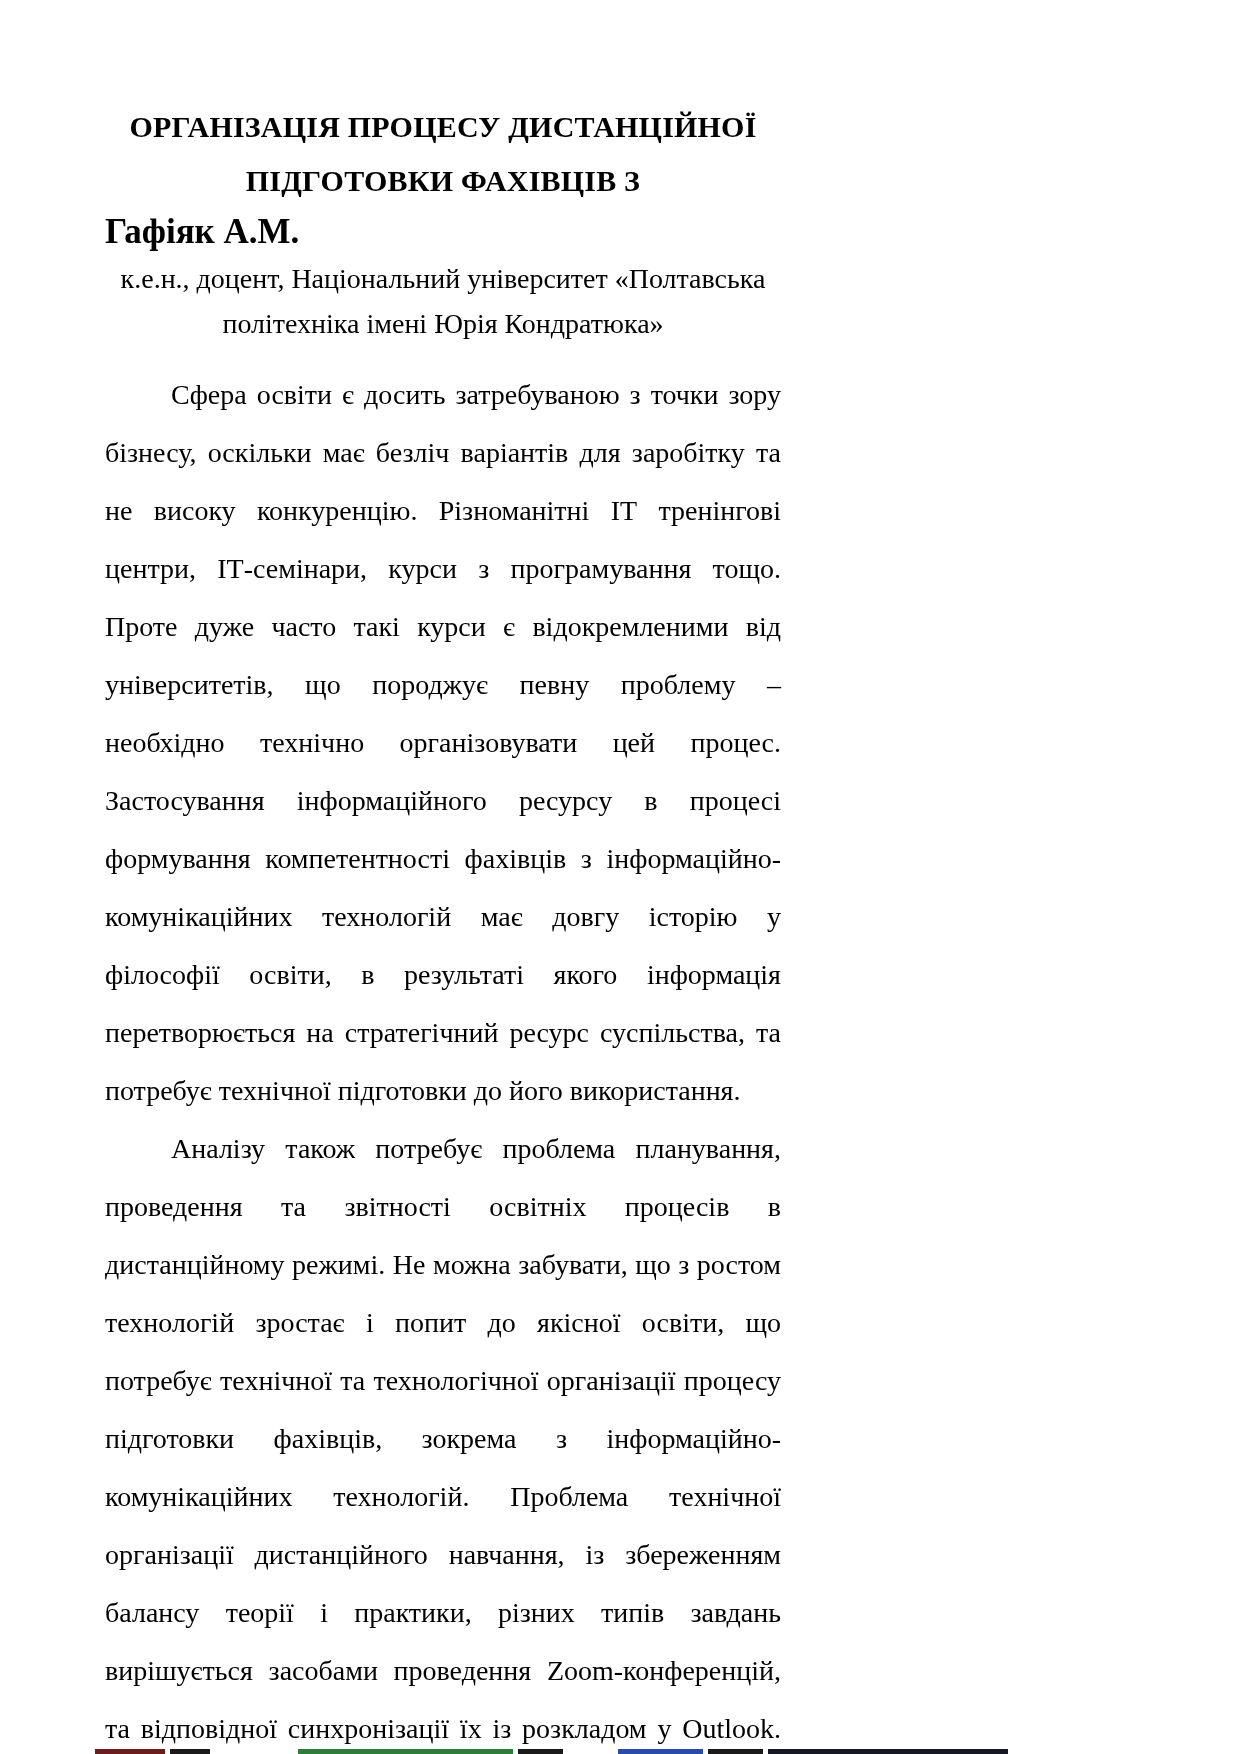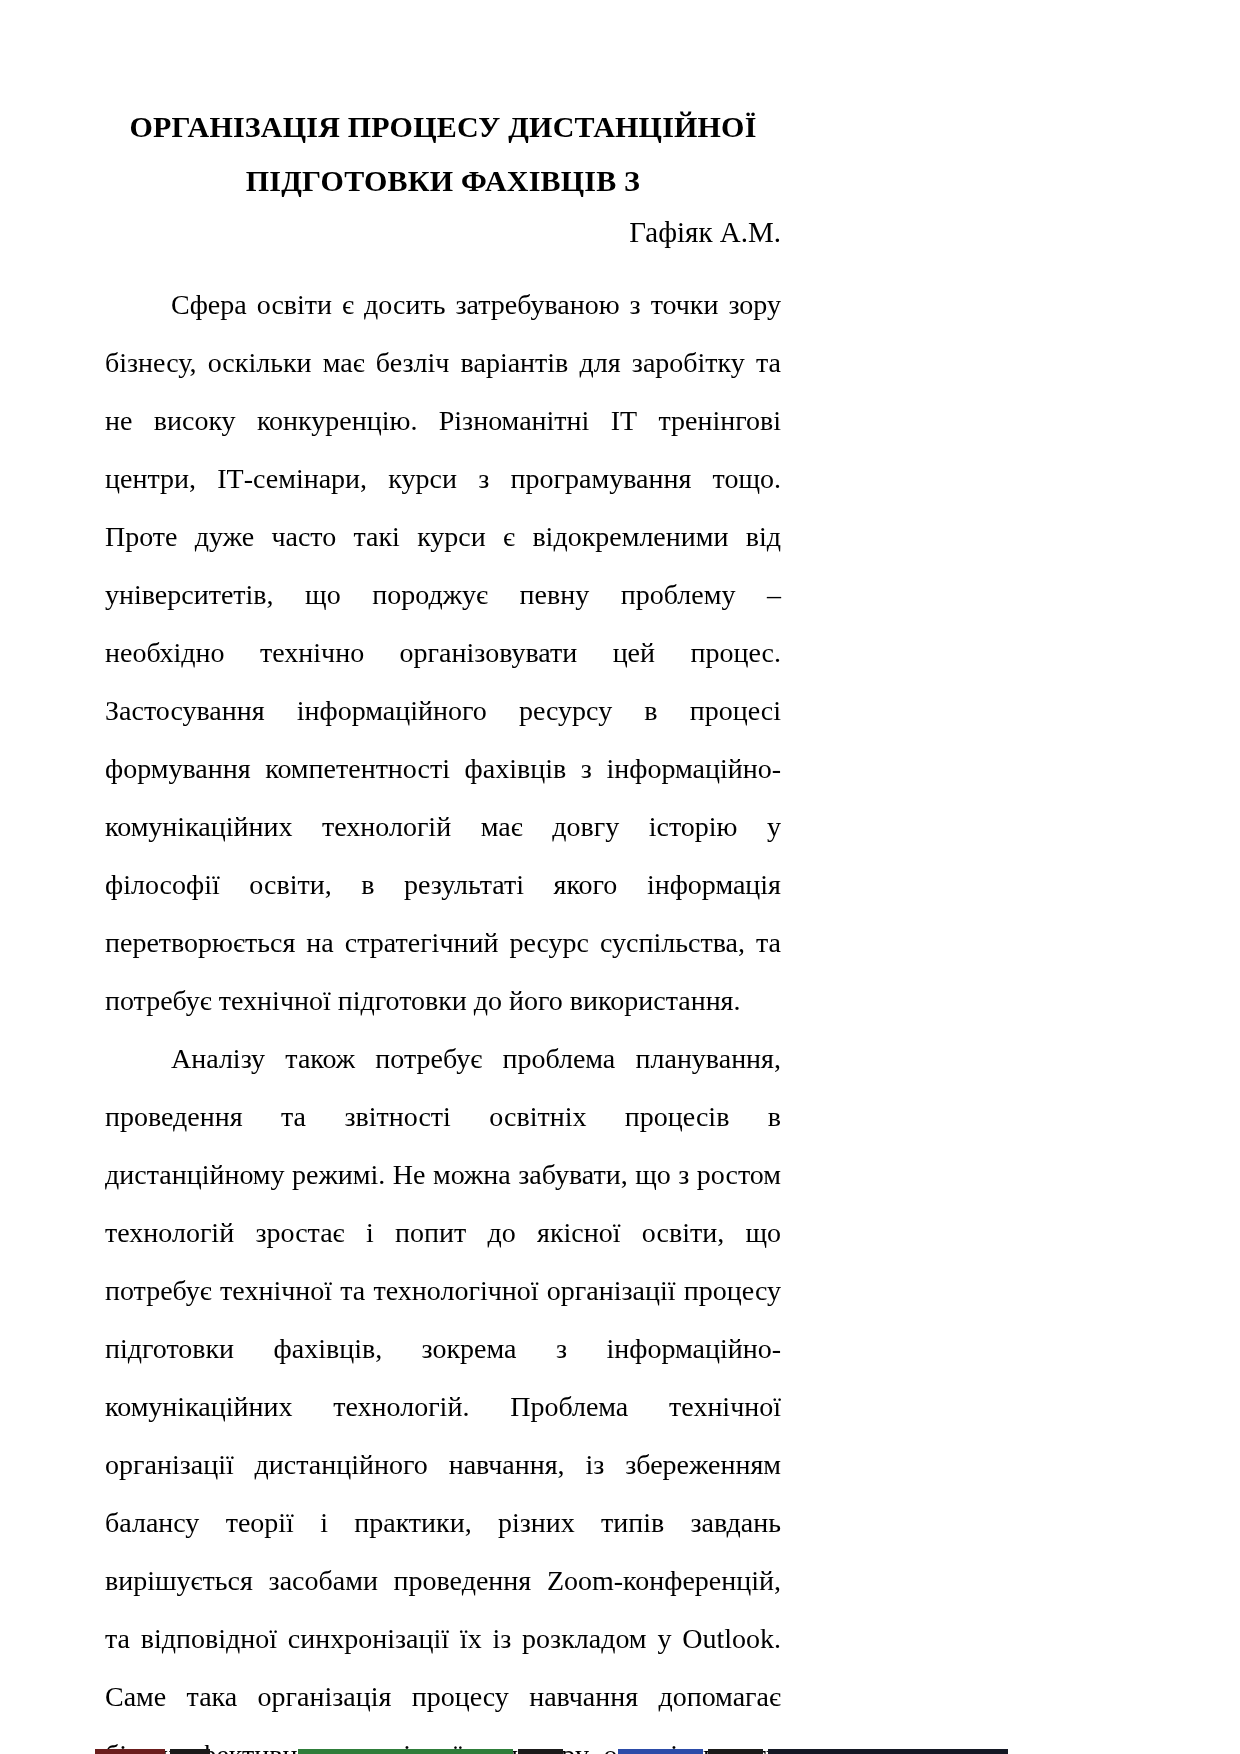--- a/index.html
+++ b/index.html
@@ -20,23 +20,23 @@
     overflow: hidden;
   }
   .title-line {
     font-size: 30px;
     font-weight: bold;
     text-align: center;
     line-height: 54px;
     letter-spacing: 0.2px;
   }
   .author {
-    font-size: 29px;
-    font-weight: normal;
-    text-align: right;
+    font-size: 35px;
+    font-weight: bold;
+    text-align: left;
     line-height: 48px;
   }
   .affil-line {
     font-size: 28px;
     text-align: center;
     line-height: 45px;
   }
   .body-text {
     margin-top: 20px;
   }
@@ -65,20 +65,24 @@
 <body>
 
 <div class="page">
 
   <div>
     <div class="title-line">ОРГАНІЗАЦІЯ ПРОЦЕСУ ДИСТАНЦІЙНОЇ ПІДГОТОВКИ ФАХІВЦІВ З</div>
   </div>
 
   <div class="author">Гафіяк А.М.</div>
 
+  <div>
+    <div class="affil-line">к.е.н., доцент, Національний університет «Полтавська</div>
+    <div class="affil-line">політехніка імені Юрія Кондратюка»</div>
+  </div>
 
   <div class="body-text">
     <p>Сфера освіти є досить затребуваною з точки зору бізнесу, оскільки має безліч варіантів для заробітку та не високу конкуренцію. Різноманітні ІТ тренінгові центри, ІТ-семінари, курси з програмування тощо. Проте дуже часто такі курси є відокремленими від університетів, що породжує певну проблему – необхідно технічно організовувати цей процес. Застосування інформаційного ресурсу в процесі формування компетентності фахівців з інформаційно-комунікаційних технологій має довгу історію у філософії освіти, в результаті якого інформація перетворюється на стратегічний ресурс суспільства, та потребує технічної підготовки до його використання.</p>
     <p>Аналізу також потребує проблема планування, проведення та звітності освітніх процесів в дистанційному режимі. Не можна забувати, що з ростом технологій зростає і попит до якісної освіти, що потребує технічної та технологічної організації процесу підготовки фахівців, зокрема з інформаційно-комунікаційних технологій.  Проблема технічної організації дистанційного навчання, із збереженням балансу теорії і практики, різних типів завдань вирішується засобами проведення Zoom-конференцій, та відповідної синхронізації їх із розкладом у Outlook. Саме така організація процесу навчання допомагає більш ефективно, з технічної точи зору, організовувати доступ до он-лайн занять, не повторюючи зайвий раз назви конференцій та паролі до них (за умови відкриття доступу користувачів до календаря). Враховуючі, те, що заняття проводяться з певною періодичністю, доцільно створити їх один раз, та за допомогою Outlook вказати її періодичність, а також виконати їх налагодження за потребою.</p>
   </div>
 
   <div class="artifact">
       <span style="left: 95px; width: 70px; background: rgb(107, 29, 29);"></span>
       <span style="left: 170px; width: 40px; background: rgb(26, 26, 26);"></span>
       <span style="left: 298px; width: 215px; background: rgb(46, 125, 58);"></span>

